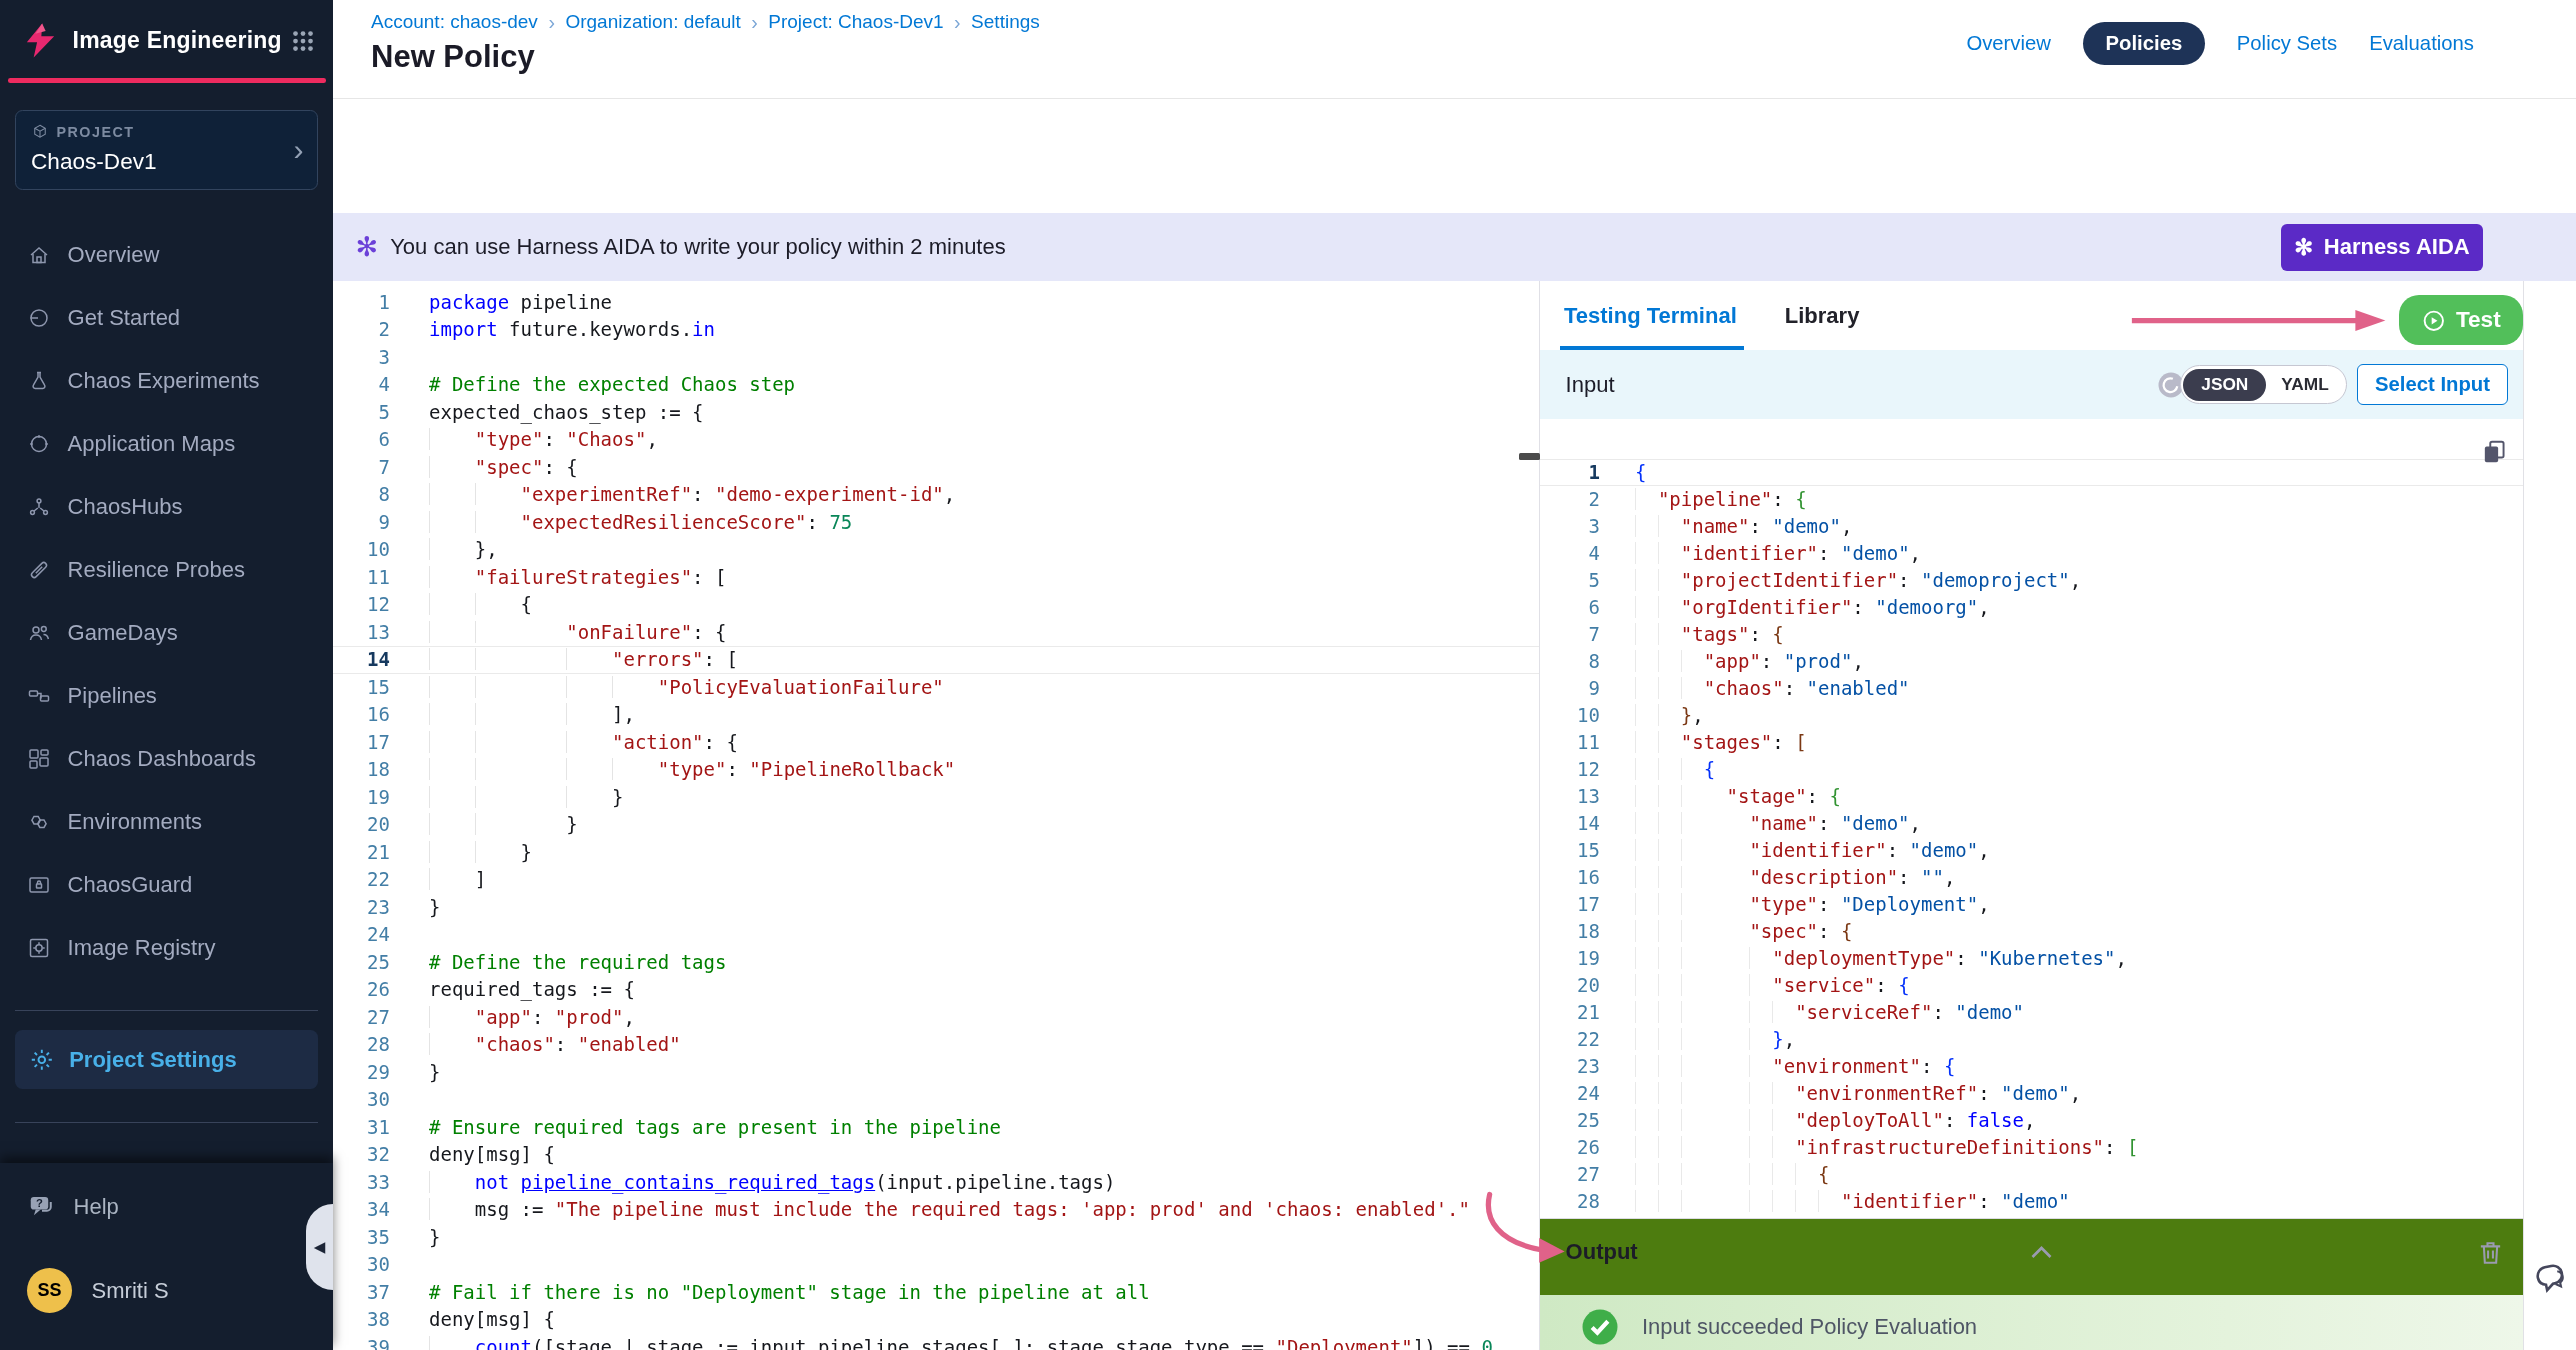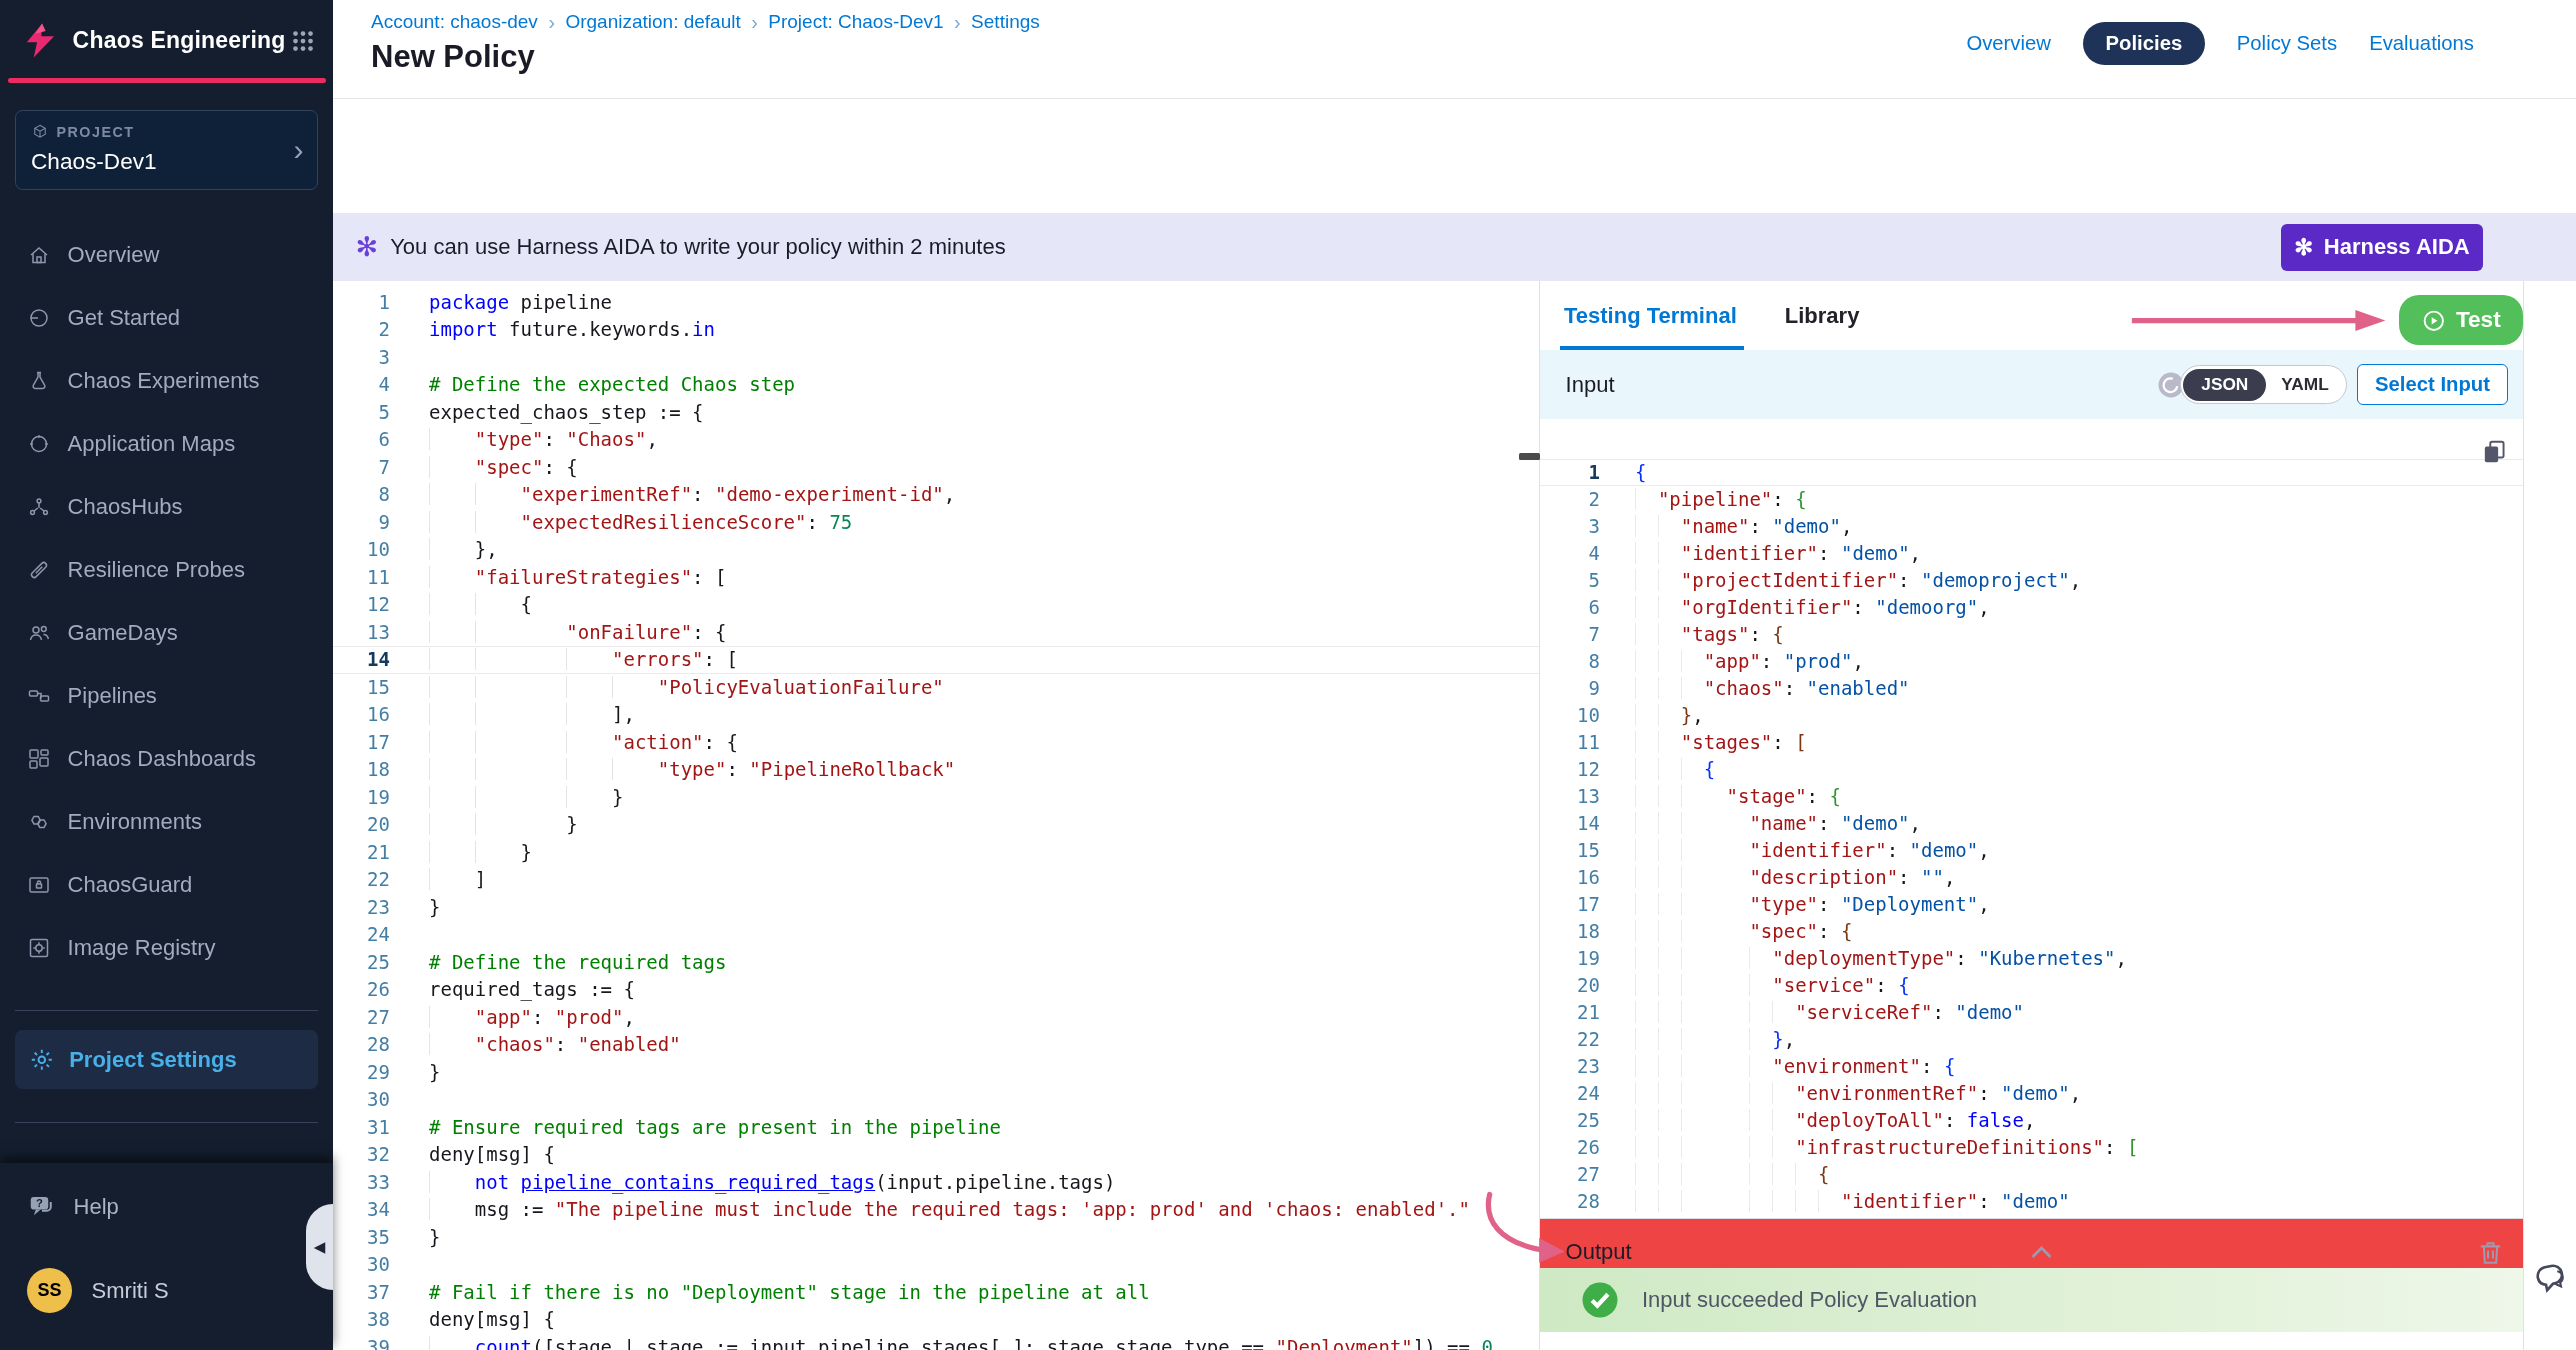--- a/index.html
+++ b/index.html
@@ -101,21 +101,21 @@
   .fmt-circle{position:absolute;right:337px;top:19.6px;cursor:pointer;}
   .toggle{position:absolute;right:176px;top:15px;height:39px;border:1.5px solid #c6c7d2;border-radius:19.6px;background:#fff;
     display:flex;align-items:center;padding:2.3px;cursor:pointer;}
   .tg-json{background:#3b3d4e;color:#fff;border-radius:16.6px;padding:0 18px;height:32px;display:flex;align-items:center;
     font-weight:700;font-size:17.3px;}
   .tg-yaml{color:#2a2b33;padding:0 15px;font-weight:600;font-size:17.3px;}
   .select-input{position:absolute;right:15px;top:14.3px;width:151px;height:41px;border:1.5px solid #0278d5;border-radius:6px;
     background:#fff;color:#0278d5;font-size:20.3px;font-weight:600;display:flex;align-items:center;justify-content:center;cursor:pointer;}
   .json-editor{position:relative;height:799px;background:#fff;overflow:hidden;padding-top:40px;}
   .copy-icon{position:absolute;right:13.6px;top:18px;cursor:pointer;}
-  .output-bar{position:relative;height:50px;background:#ef4444;border-top:0.8px solid #dcdce3;}
+  .output-bar{position:relative;height:77px;background:#4d7c0f;border-top:0.8px solid #dcdce3;font-weight:bold;}
   .output-title{position:absolute;left:25.6px;top:19.6px;font-size:22px;color:#1c1c28;}
   .collapse-chevron{position:absolute;left:488px;top:21px;cursor:pointer;}
   .trash-icon{position:absolute;right:18px;top:18px;cursor:pointer;}
   .result-bar{position:relative;height:64px;background:linear-gradient(90deg,#cfe9c4,#e4f3dc 70%,#eef7e9);
     display:flex;align-items:center;gap:21px;padding-left:39px;}
   .result-text{font-size:22px;color:#4f5666;}
   .arrow-curved{position:absolute;left:1140px;top:909px;z-index:4;pointer-events:none;}
 
   .chat-fab{position:absolute;left:2531px;top:1259px;cursor:pointer;z-index:6;}
 </style>
@@ -123,21 +123,21 @@
 <body>
 
 <aside class="sidebar">
   <div class="logo-row">
     <span>
       <svg width="41" height="41" viewBox="0 0 24 24">
           <polygon points="13,2 4,13 10,13 8,22 20,9.5 12.5,9.5" fill="#e8286f"></polygon>
           <polygon points="13,2 9,8 15,6.5" fill="#f0568c"></polygon>
         </svg>
     </span>
-    <span class="brand">Chaos Engineering</span>
+    <span class="brand">Image Engineering</span>
     <span class="grid-icon">
       <svg width="30" height="30" viewBox="0 0 24 24">
           <g fill="#9aa5b5">
             <circle cx="6" cy="6" r="1.9"></circle>
             <circle cx="12" cy="6" r="1.9"></circle>
             <circle cx="18" cy="6" r="1.9"></circle>
             <circle cx="6" cy="12" r="1.9"></circle>
             <circle cx="12" cy="12" r="1.9"></circle>
             <circle cx="18" cy="12" r="1.9"></circle>
             <circle cx="6" cy="18" r="1.9"></circle>

